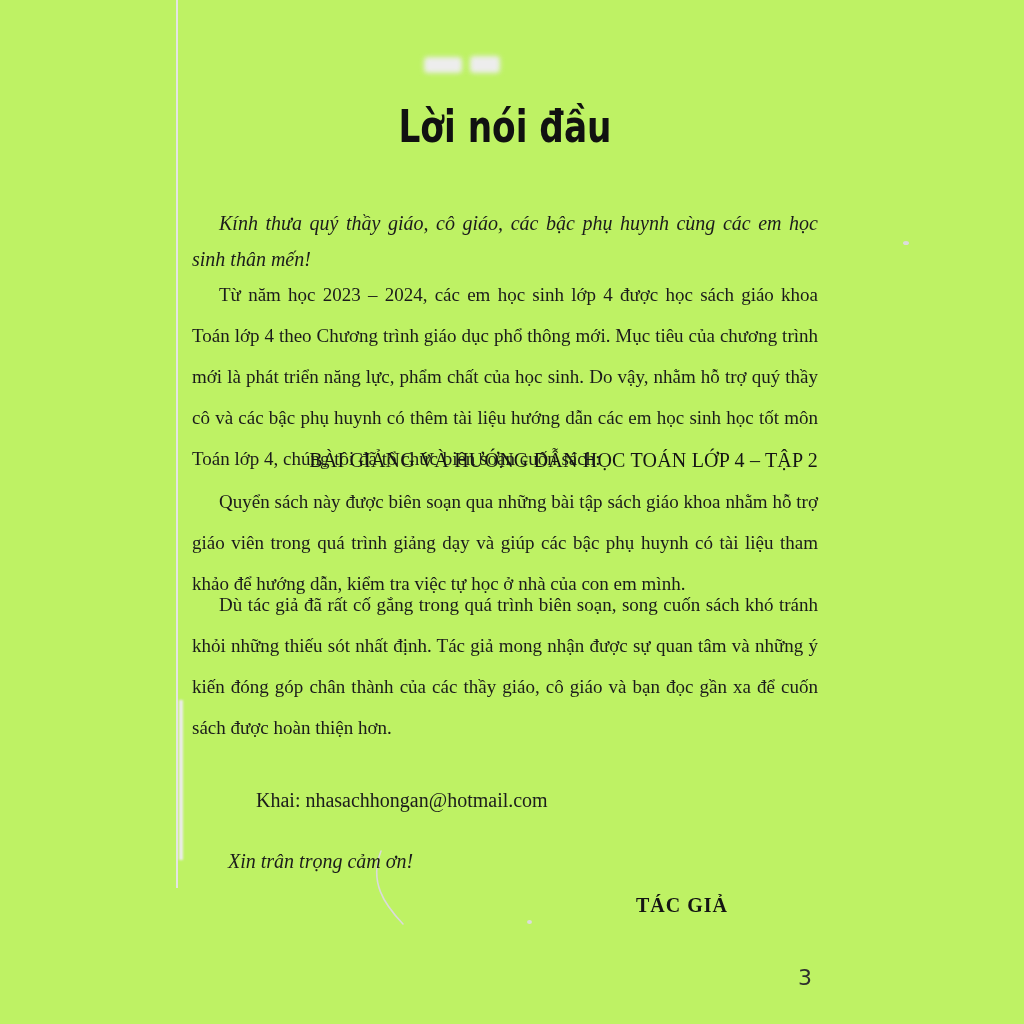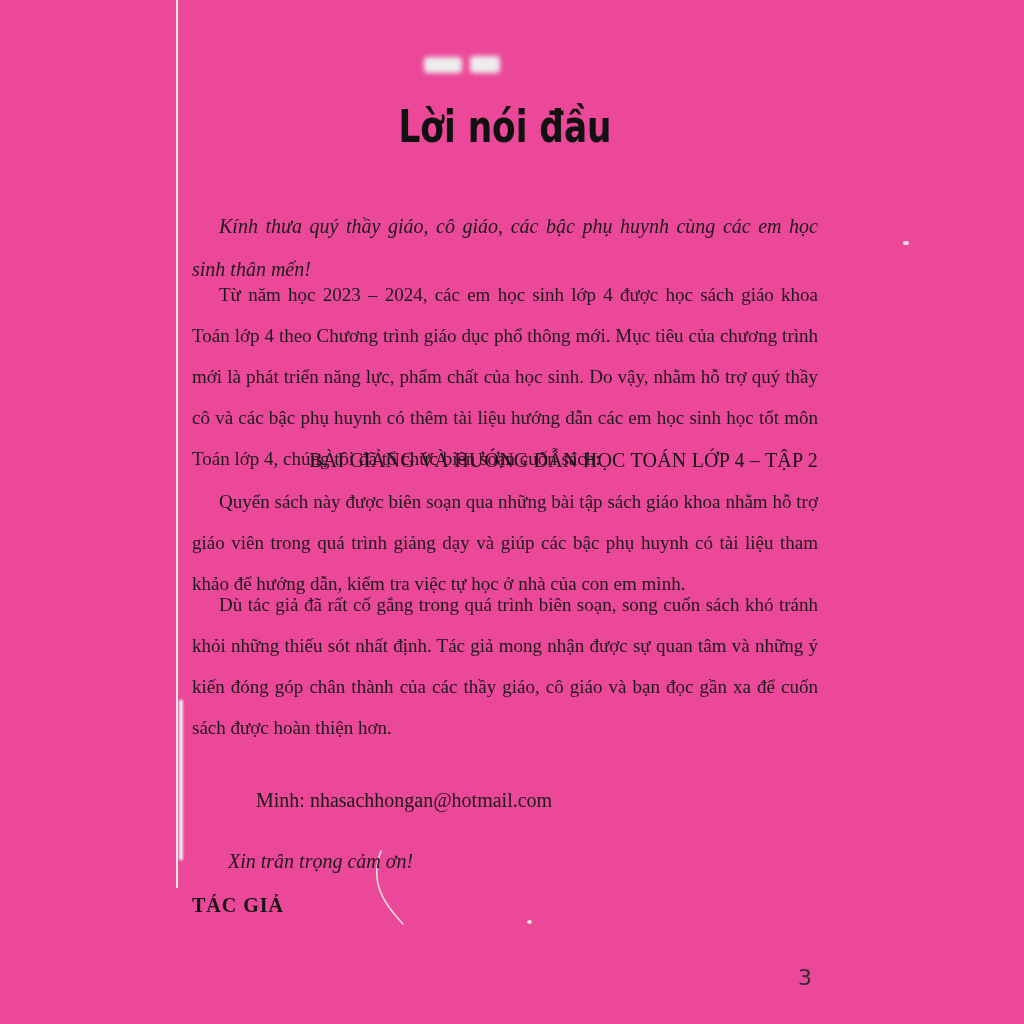--- a/index.html
+++ b/index.html
@@ -3,21 +3,21 @@
 <meta charset="utf-8">
 <style>
   * { margin: 0; padding: 0; box-sizing: border-box; }
   html, body { width: 1024px; height: 1024px; background: #fdfdfd; }
   body { font-family: "Liberation Serif", "DejaVu Serif", serif; color: #161616; }
 
   .page {
     position: relative;
     width: 1024px;
     height: 1024px;
-    background: #ec4899;
+    background: #bef264;
     overflow: hidden;
   }
 
   
   .scan-edge-line {
     position: absolute;
     left: 176px; top: 0;
     width: 2px; height: 888px;
     background: #e4e4e4;
     filter: blur(0.4px);
@@ -67,21 +67,21 @@
     font-size: 19px;
     line-height: 41px;
     text-align: justify;
     text-indent: 27px;
     color: #1b1b1b;
   }
   .greeting {
     top: 205px;
     font-style: italic;
     font-size: 20px;
-    line-height: 43px;
+    line-height: 36px;
   }
   .intro   { top: 274px; }
   .purpose { top: 481px; }
   .apology { top: 584px; }
 
   .book-title {
     top: 449px;
     text-align: right;
     font-weight: normal;
     font-size: 20px;
@@ -93,20 +93,21 @@
   .line { font-size: 20px; white-space: nowrap; color: #1b1b1b; }
   .feedback { top: 704px; padding-left: 34px; }
   .address  { top: 747px; padding-left: 62px; }
   .email    { top: 789px; padding-left: 64px; }
   .closing  { top: 823px; padding-left: 36px; font-style: italic; margin-top: 27px; }
 
   .bold { font-weight: bold; }
 
   .signature {
     top: 894px;
+    text-align: right;
     padding-right: 90px;
     font-weight: bold;
     font-size: 20px;
     letter-spacing: 1px;
     color: #141414;
   }
 
   .page-number {
     position: absolute;
     left: 798px; top: 965px;
@@ -139,21 +140,21 @@
     <div class="para intro">Từ năm học 2023 – 2024, các em học sinh lớp 4 được học sách giáo khoa Toán lớp 4 theo Chương trình giáo dục phổ thông mới. Mục tiêu của chương trình mới là phát triển năng lực, phẩm chất của học sinh. Do vậy, nhằm hỗ trợ quý thầy cô và các bậc phụ huynh có thêm tài liệu hướng dẫn các em học sinh học tốt môn Toán lớp 4, chúng tôi đã tổ chức biên soạn cuốn sách:</div>
 
     <div class="book-title">BÀI GIẢNG VÀ HƯỚNG DẪN HỌC TOÁN LỚP 4 – TẬP 2</div>
 
     <div class="para purpose">Quyển sách này được biên soạn qua những bài tập sách giáo khoa nhằm hỗ trợ giáo viên trong quá trình giảng dạy và giúp các bậc phụ huynh có tài liệu tham khảo để hướng dẫn, kiểm tra việc tự học ở nhà của con em mình.</div>
 
     <div class="para apology">Dù tác giả đã rất cố gắng trong quá trình biên soạn, song cuốn sách khó tránh khỏi những thiếu sót nhất định. Tác giả mong nhận được sự quan tâm và những ý kiến đóng góp chân thành của các thầy giáo, cô giáo và bạn đọc gần xa để cuốn sách được hoàn thiện hơn.</div>
 
 
 
-    <div class="line email">Minh: nhasachhongan@hotmail.com</div>
+    <div class="line email">Khai: nhasachhongan@hotmail.com</div>
 
     <div class="line closing">Xin trân trọng cảm ơn!</div>
 
     <div class="signature">TÁC GIẢ</div>
 
   </div>
 
   <div class="page-number">3</div>
 
 </div>

